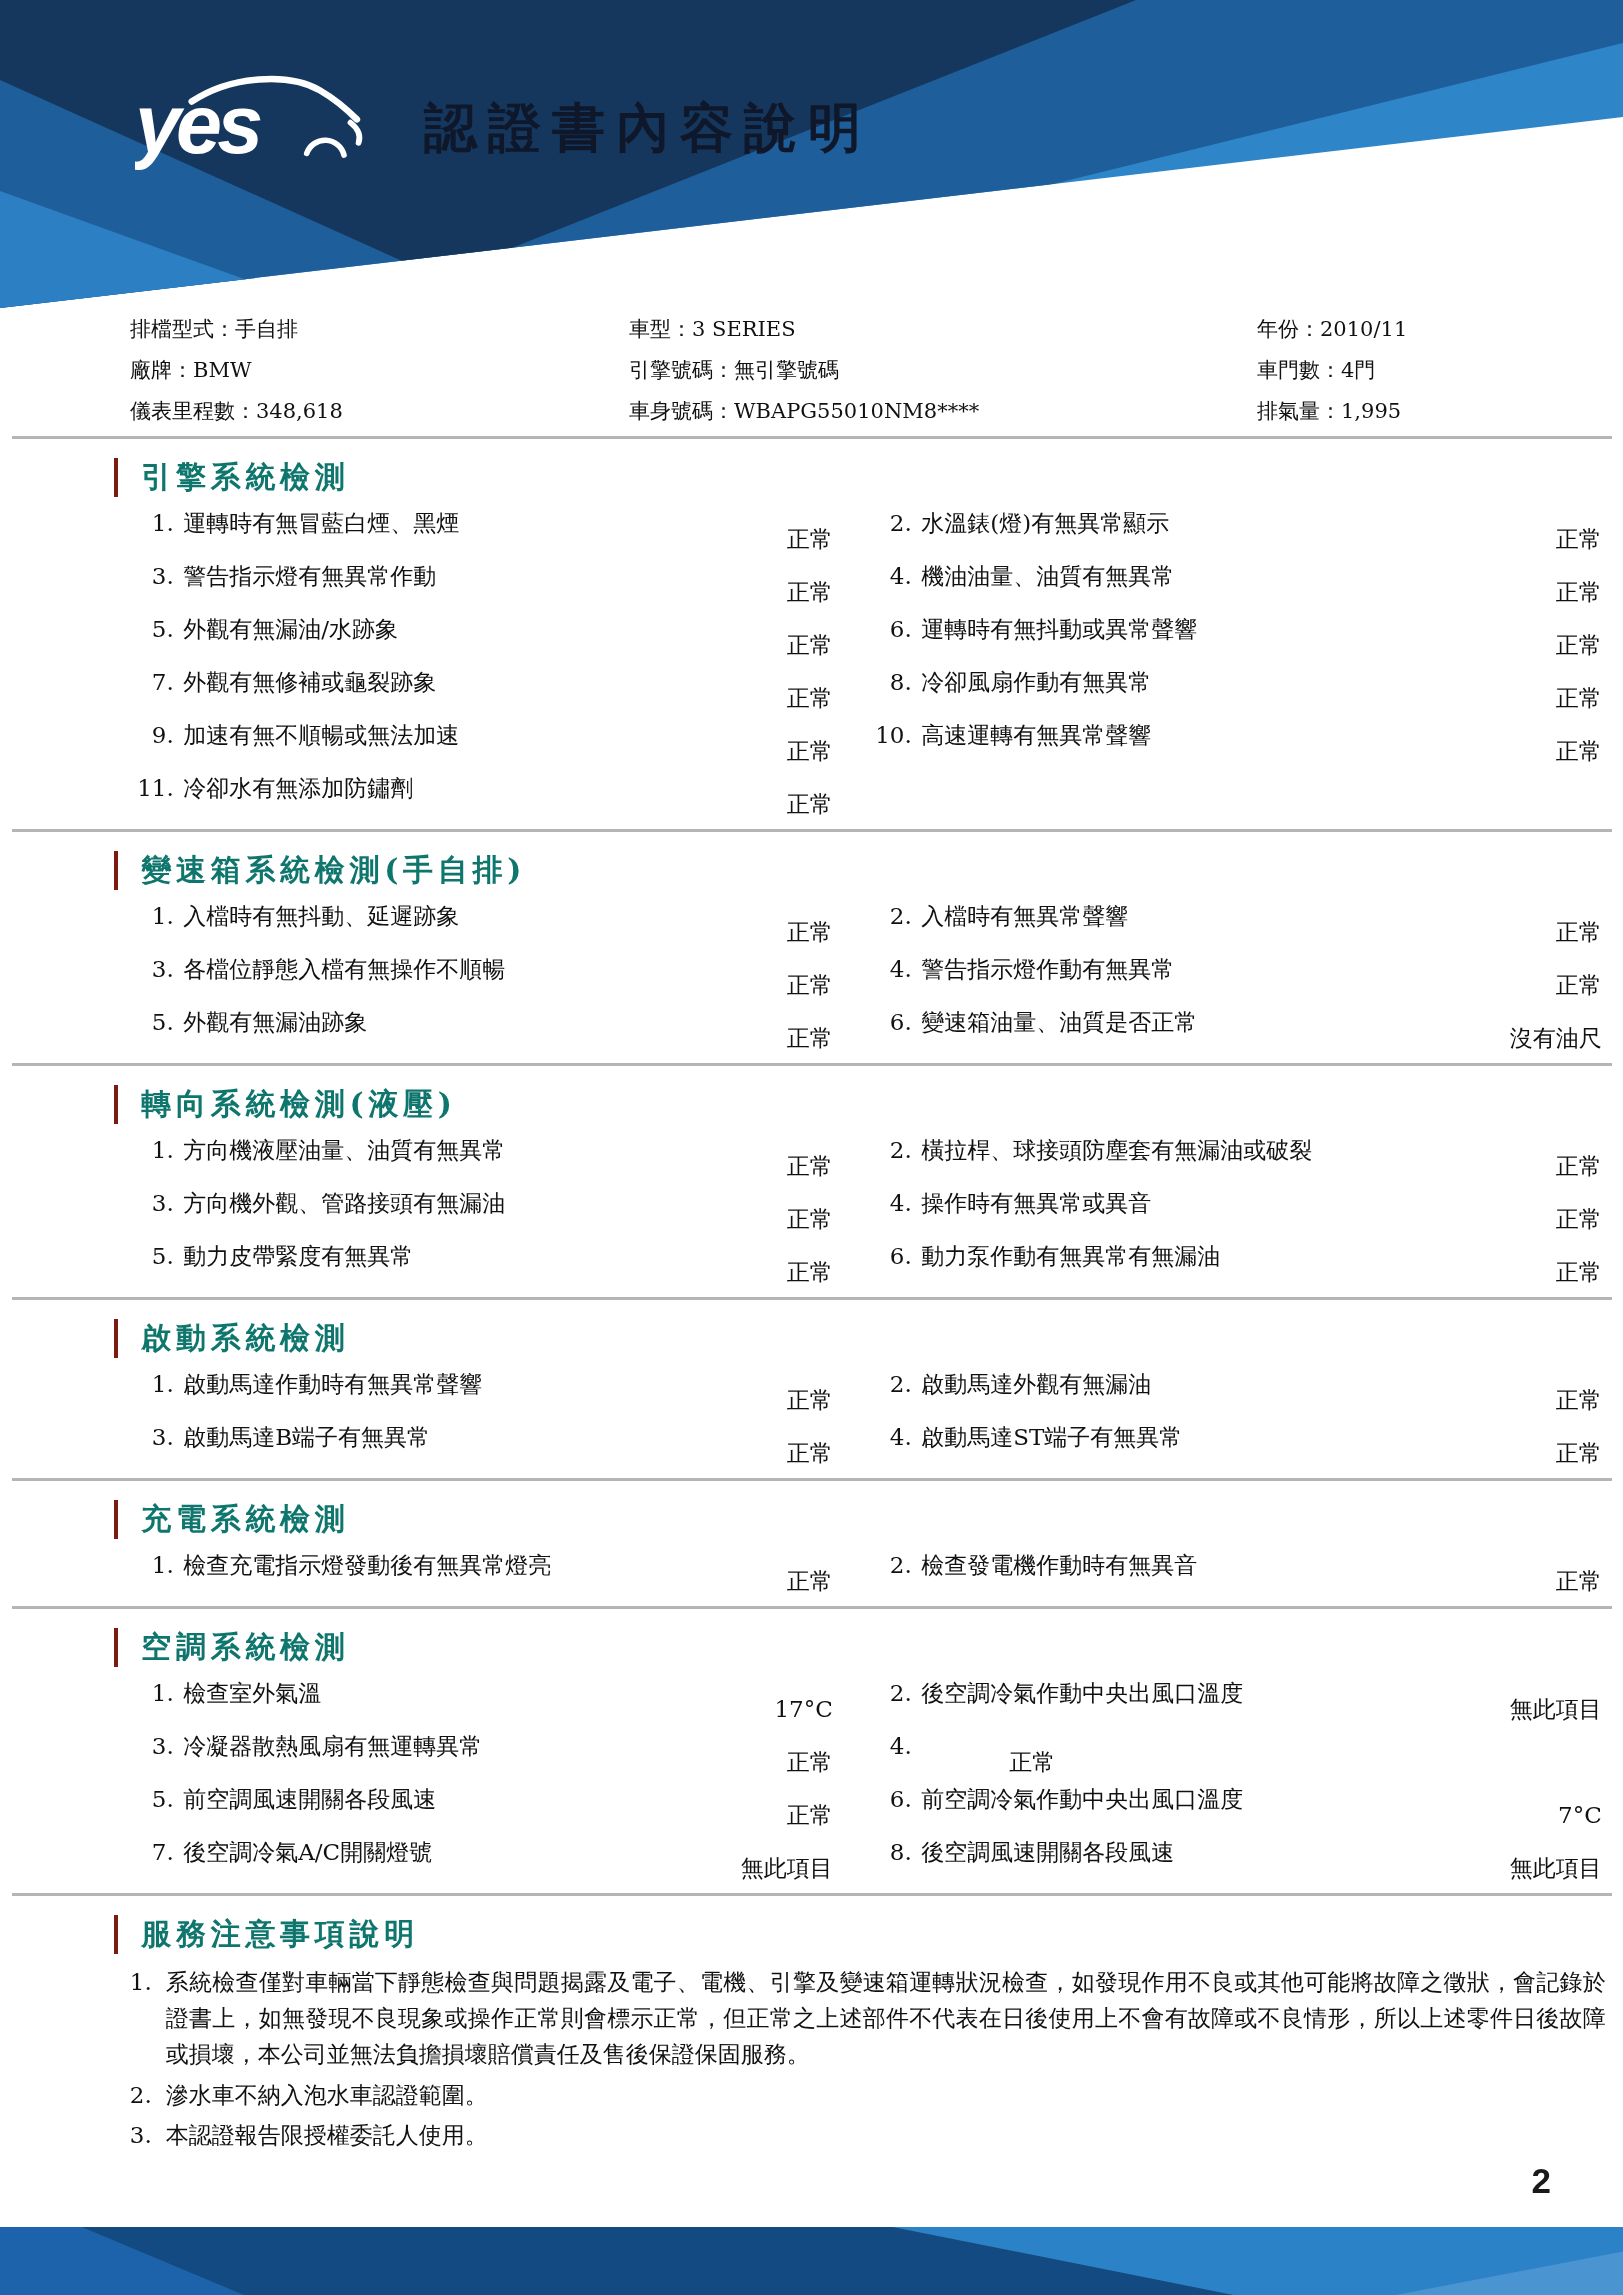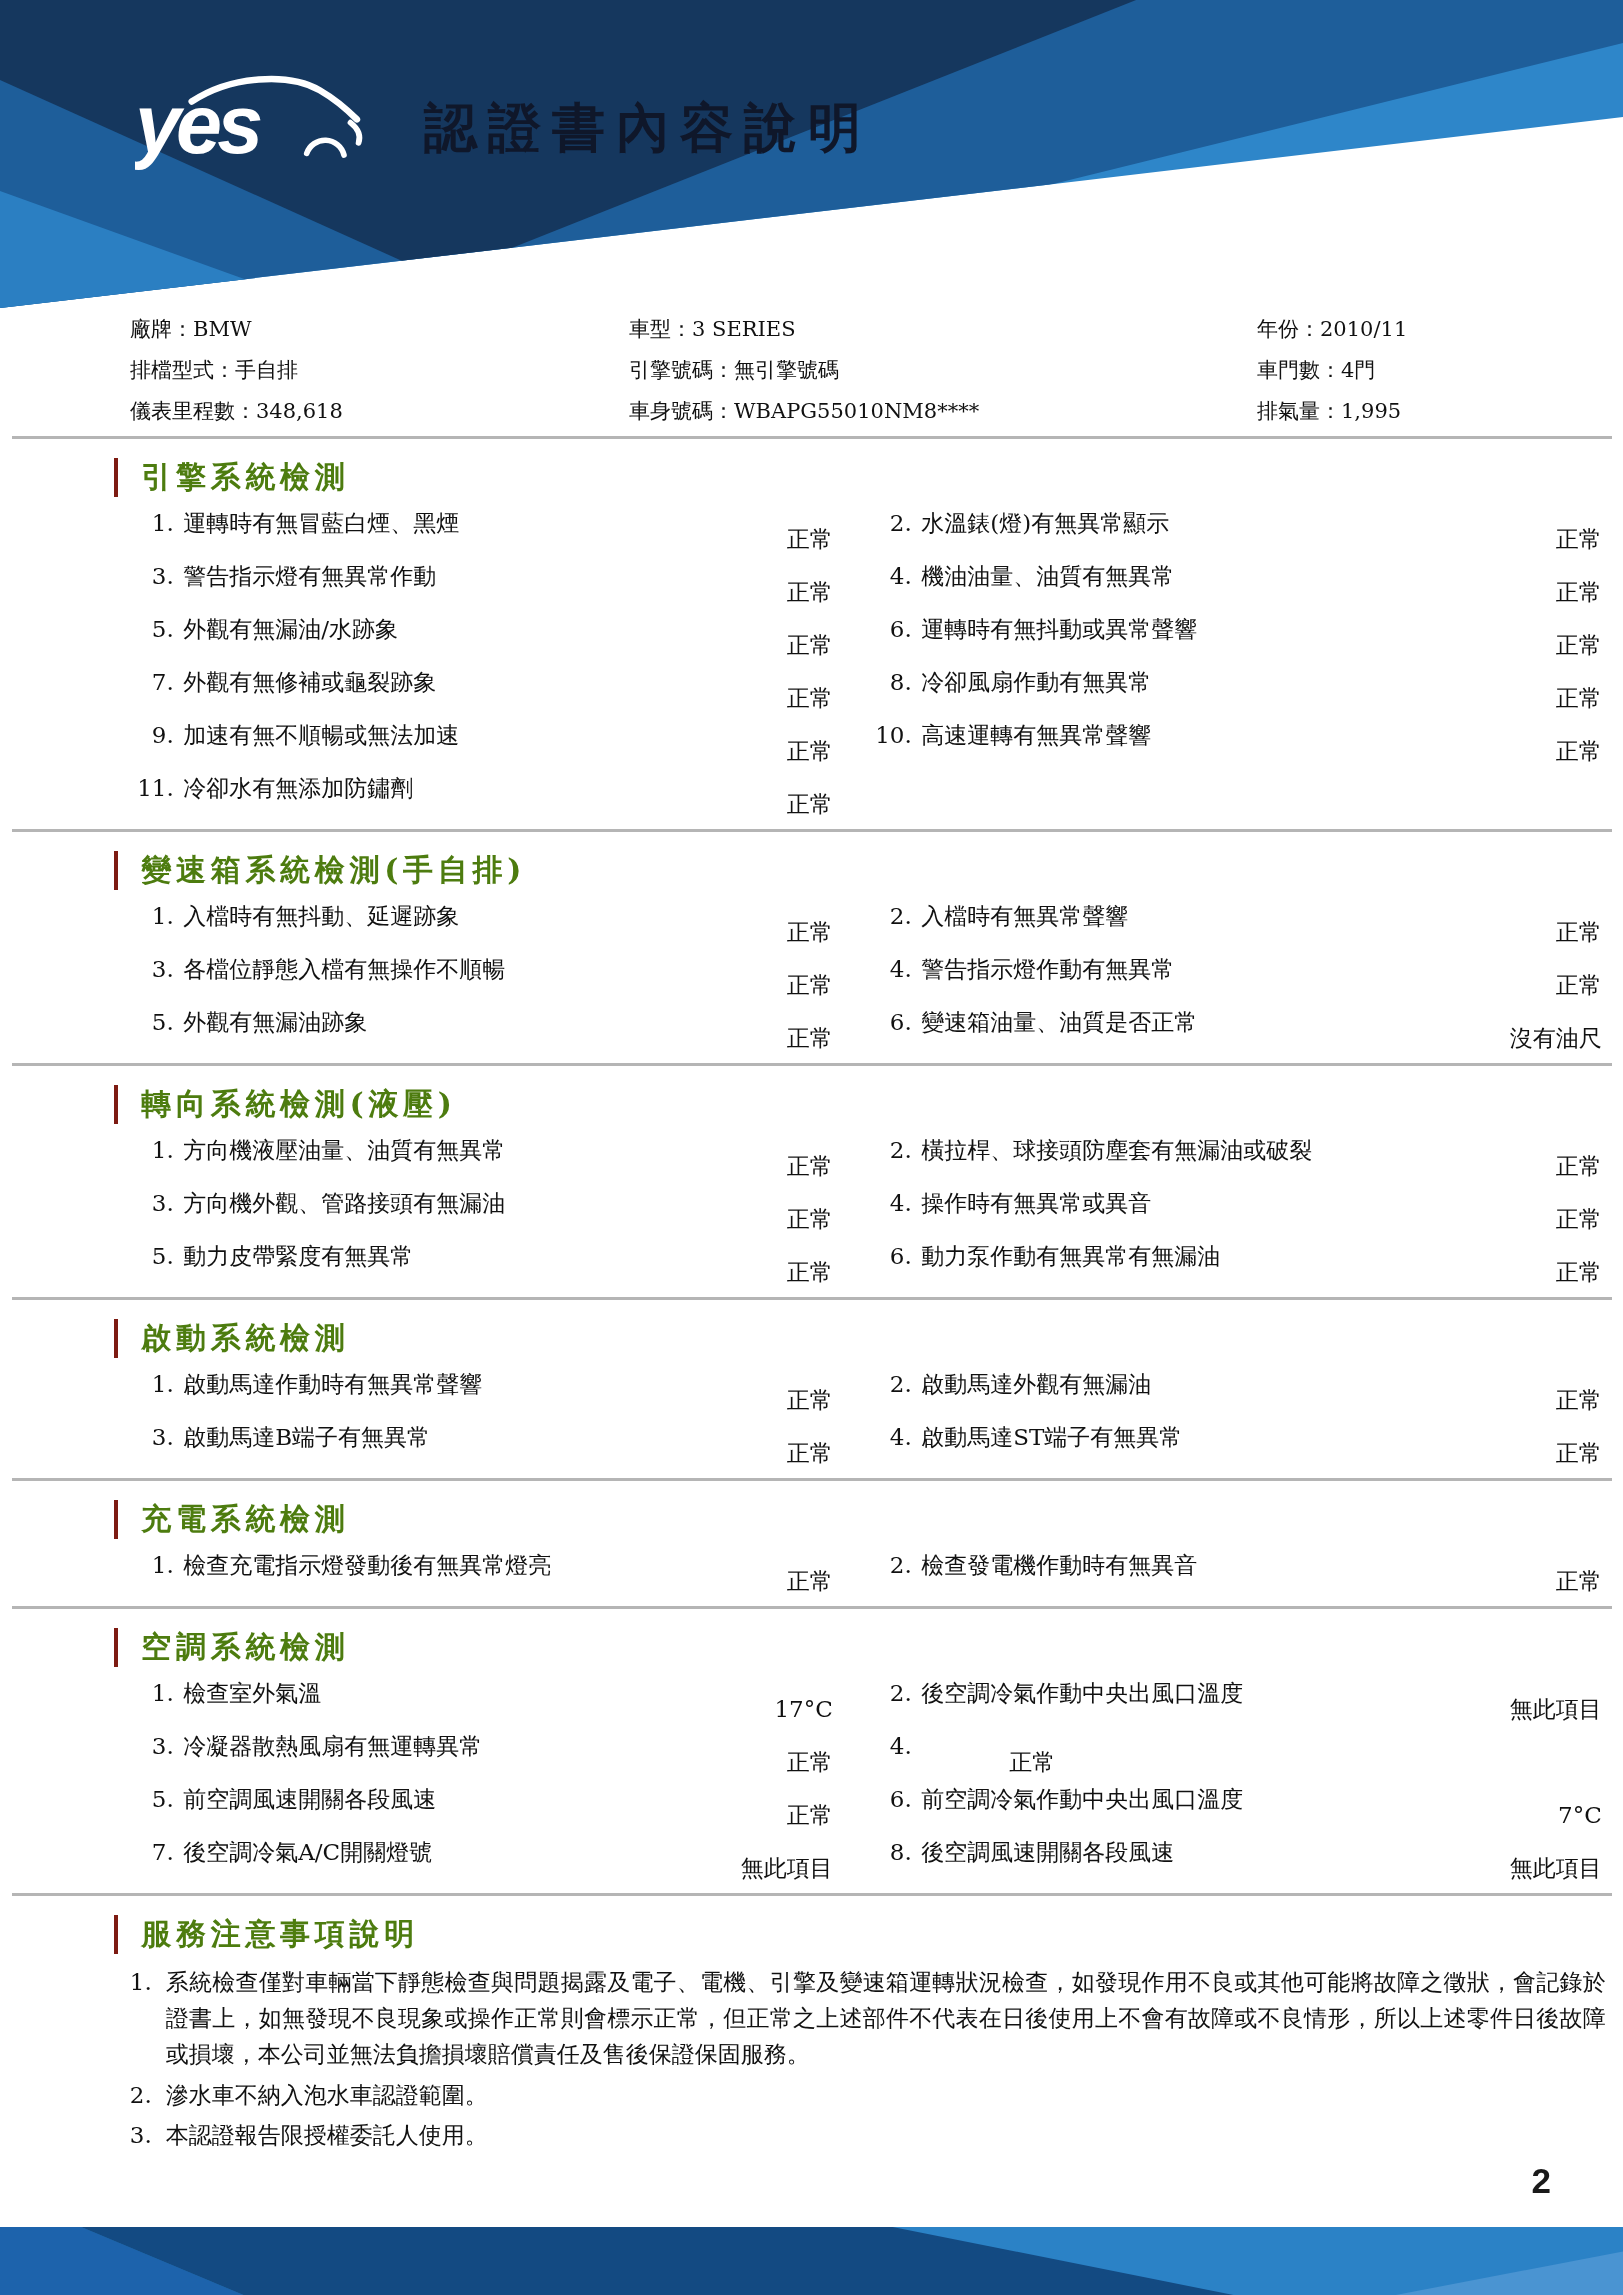--- a/index.html
+++ b/index.html
@@ -20,21 +20,21 @@
   
   .vehicle-info{position:absolute;left:130px;top:316px;width:1406px;display:grid;
                 grid-template-columns:499px 628px 1fr;}
   .vrow{height:41px;font-size:21px;line-height:27px;white-space:nowrap;}
 
   
   .content{position:absolute;left:11.8px;top:436px;width:1600px;}
   .section,.notes{border-top:3.9px solid #b5b5b5;padding-top:20.4px;}
   .sec-title{display:flex;align-items:center;margin-left:102px;height:36px;}
   .sec-bar{width:3.9px;height:39px;background:#7d1b12;margin-right:23.6px;flex:none;}
-  .sec-text{font-size:30px;font-weight:bold;color:#4d7c0f;letter-spacing:4.7px;white-space:nowrap;}
+  .sec-text{font-size:30px;font-weight:bold;color:#0f766e;letter-spacing:4.7px;white-space:nowrap;}
   .items{display:grid;grid-template-columns:703px 734px;column-gap:35px;
          margin:12.6px 0 3.1px 118px;}
   .item{display:flex;height:53px;font-size:23px;line-height:30px;align-items:flex-start;}
   .item .num{width:44px;text-align:right;margin-right:9.4px;flex:none;}
   .item .label{flex:1;white-space:nowrap;}
   .item .value{flex:none;min-width:134px;text-align:right;white-space:nowrap;margin-top:16px;}
 
   
   .notes-body{margin:11px 0 0 118px;width:1476px;}
   .note{display:flex;font-size:23px;line-height:36px;margin-bottom:4.7px;}
@@ -62,22 +62,22 @@
       <text x="0" y="100" font-family="Liberation Sans, sans-serif" font-size="102" font-weight="bold" font-style="italic" letter-spacing="-6" fill="#ffffff">yes</text>
       <path d="M70 36 C118 4 190 0 228 22 C247 33 261 45 274 58" stroke="#ffffff" stroke-width="8" fill="none" stroke-linecap="round"></path>
       <path d="M212 100 a24 24 0 0 1 46 2" stroke="#ffffff" stroke-width="7" fill="none" stroke-linecap="round"></path>
       <path d="M266 62 c9 7 13 16 10 25" stroke="#ffffff" stroke-width="7" fill="none" stroke-linecap="round"></path>
     </svg>
     <div class="brand-title">認證書內容說明</div>
   </div>
 
   <div class="vehicle-info">
       <div class="vcol">
+        <div class="vrow"><span class="vlabel">排檔型式：</span><span class="vvalue">手自排</span></div>
         <div class="vrow"><span class="vlabel">廠牌：</span><span class="vvalue">BMW</span></div>
-        <div class="vrow"><span class="vlabel">排檔型式：</span><span class="vvalue">手自排</span></div>
         <div class="vrow"><span class="vlabel">儀表里程數：</span><span class="vvalue">348,618</span></div>
       </div>
       <div class="vcol">
         <div class="vrow"><span class="vlabel">車型：</span><span class="vvalue">3 SERIES</span></div>
         <div class="vrow"><span class="vlabel">引擎號碼：</span><span class="vvalue">無引擎號碼</span></div>
         <div class="vrow"><span class="vlabel">車身號碼：</span><span class="vvalue">WBAPG55010NM8****</span></div>
       </div>
       <div class="vcol">
         <div class="vrow"><span class="vlabel">年份：</span><span class="vvalue">2010/11</span></div>
         <div class="vrow"><span class="vlabel">車門數：</span><span class="vvalue">4門</span></div>

